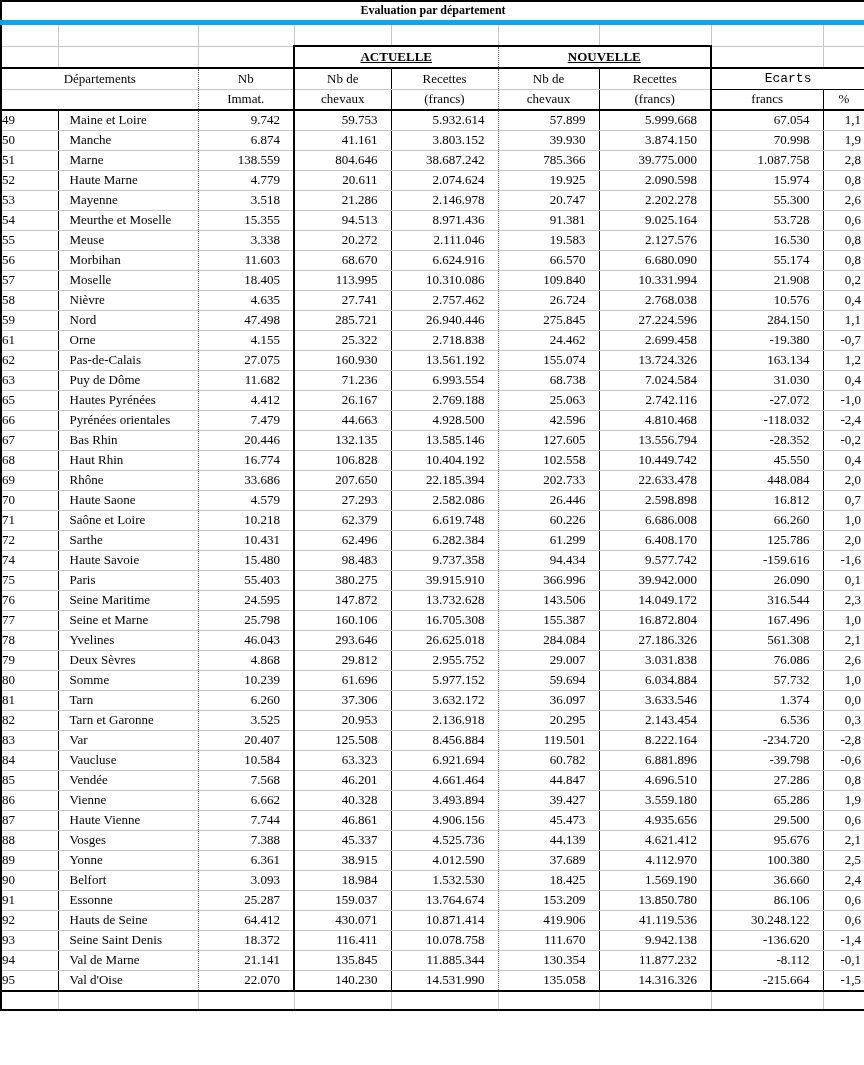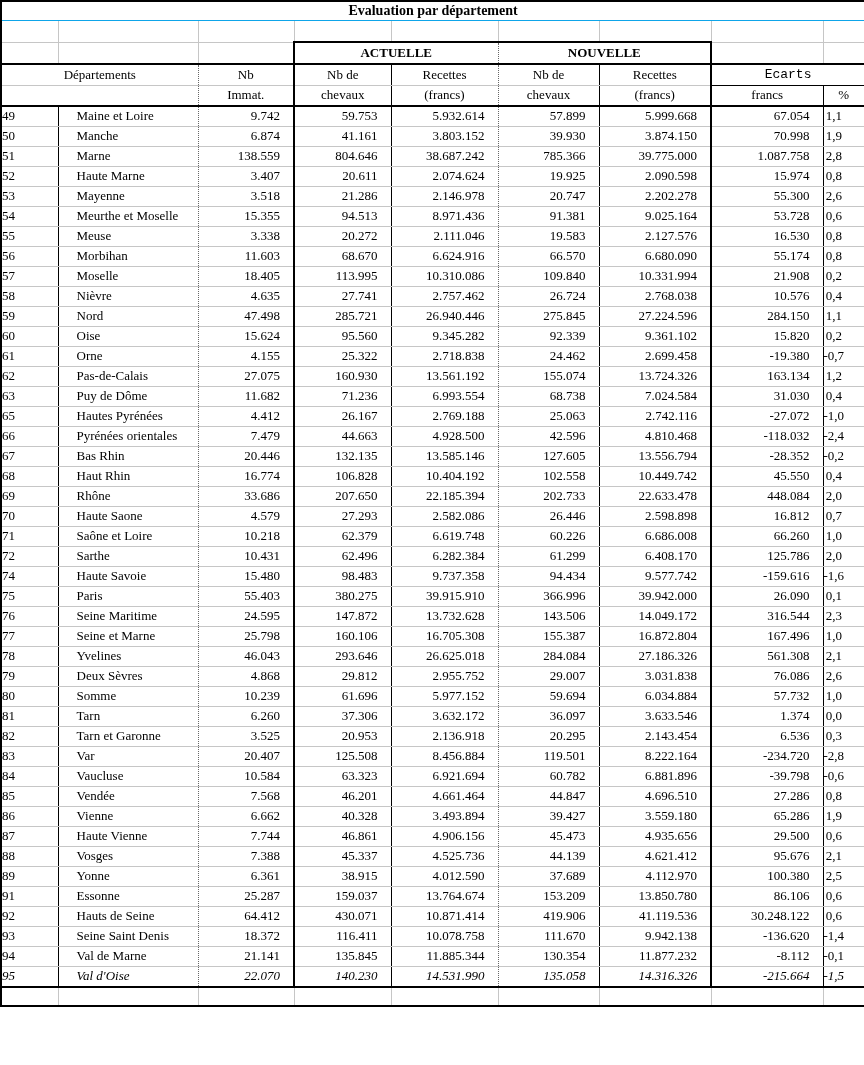--- a/index.html
+++ b/index.html
@@ -7,42 +7,42 @@
   table.eval {
     border-collapse:collapse; table-layout:fixed; width:864px;
     font-family:"Liberation Serif","DejaVu Serif",serif;
     font-size:13px; color:#000;
     border:2px solid #000;
   }
   td { padding:0; margin:0; overflow:hidden; white-space:nowrap; line-height:1.1; }
 
   
   .c { text-align:left; }
-  .name { text-align:left; padding-left:18px; }
+  .name { text-align:left; padding-left:11px; }
   .val { text-align:right; padding-right:13px; }
-  .pct { text-align:right; padding-right:22px; }
+  .pct { text-align:right; padding-right:3px; }
   .hdr { text-align:center; }
 
   
   .br-k  { border-right:1px solid #000; }
   .br-k2 { border-right:2px solid #000; }
   .br-dot{ border-right:1px dotted #666; }
   .br-g  { border-right:1px solid #c6c6c6; }
   .bb-g  { border-bottom:1px solid #c6c6c6; }
   .bb-k  { border-bottom:1px solid #000;font-family:Liberation Mono, monospace; }
   .bb-k2 { border-bottom:2px solid #000; }
 
   
-  tr.title-row td { height:18px; font-weight:bold; font-size:14px; text-align:center; border-bottom:1px solid #0ea5e9; }
+  tr.title-row td { height:18px; font-weight:bold; font-size:12px; text-align:center; border-bottom:5px solid #0ea5e9; }
   tr.spacer1 td { height:20px; }
-  tr.group-row td { height:20px; }
+  tr.group-row td { height:20px;text-decoration:underline; }
   tr.head1 td { height:20px; }
   tr.head2 td { height:19px; }
   tr.data-row td { height:19px; border-bottom:1px solid #c6c6c6; }
-  tr.data-row.last td { border-bottom:2px solid #000;font-style:italic; }
+  tr.data-row.last td { border-bottom:2px solid #000; }
   tr.spacer2 td { height:17px; }
 
   .group-label { font-weight:bold; text-align:center; }
   .box-act { border-top:2px solid #000; border-left:2px solid #000; border-right:1px dotted #666; }
   .box-nouv{ border-top:2px solid #000; border-right:2px solid #000; }
 </style>
 </head>
 <body>
 
 <div class="page">
@@ -141,21 +141,21 @@
     <td class="val br-k">804.646</td>
     <td class="val br-dot">38.687.242</td>
     <td class="val br-k">785.366</td>
     <td class="val br-k2">39.775.000</td>
     <td class="val br-k">1.087.758</td>
     <td class="pct">2,8</td>
   </tr>
         <tr class="data-row">
     <td class="c br-k">52</td>
     <td class="name br-dot" colspan="2">Haute Marne</td>
-    <td class="val br-k2">3.407</td>
+    <td class="val br-k2">4.779</td>
     <td class="val br-k">20.611</td>
     <td class="val br-dot">2.074.624</td>
     <td class="val br-k">19.925</td>
     <td class="val br-k2">2.090.598</td>
     <td class="val br-k">15.974</td>
     <td class="pct">0,8</td>
   </tr>
         <tr class="data-row">
     <td class="c br-k">53</td>
     <td class="name br-dot" colspan="2">Mayenne</td>
@@ -227,31 +227,20 @@
     <td class="name br-dot" colspan="2">Nord</td>
     <td class="val br-k2">47.498</td>
     <td class="val br-k">285.721</td>
     <td class="val br-dot">26.940.446</td>
     <td class="val br-k">275.845</td>
     <td class="val br-k2">27.224.596</td>
     <td class="val br-k">284.150</td>
     <td class="pct">1,1</td>
   </tr>
         <tr class="data-row">
-    <td class="c br-k">60</td>
-    <td class="name br-dot" colspan="2">Oise</td>
-    <td class="val br-k2">15.624</td>
-    <td class="val br-k">95.560</td>
-    <td class="val br-dot">9.345.282</td>
-    <td class="val br-k">92.339</td>
-    <td class="val br-k2">9.361.102</td>
-    <td class="val br-k">15.820</td>
-    <td class="pct">0,2</td>
-  </tr>
-        <tr class="data-row">
     <td class="c br-k">61</td>
     <td class="name br-dot" colspan="2">Orne</td>
     <td class="val br-k2">4.155</td>
     <td class="val br-k">25.322</td>
     <td class="val br-dot">2.718.838</td>
     <td class="val br-k">24.462</td>
     <td class="val br-k2">2.699.458</td>
     <td class="val br-k">-19.380</td>
     <td class="pct">-0,7</td>
   </tr>
@@ -533,20 +522,31 @@
         <tr class="data-row">
     <td class="c br-k">89</td>
     <td class="name br-dot" colspan="2">Yonne</td>
     <td class="val br-k2">6.361</td>
     <td class="val br-k">38.915</td>
     <td class="val br-dot">4.012.590</td>
     <td class="val br-k">37.689</td>
     <td class="val br-k2">4.112.970</td>
     <td class="val br-k">100.380</td>
     <td class="pct">2,5</td>
+  </tr>
+        <tr class="data-row">
+    <td class="c br-k">90</td>
+    <td class="name br-dot" colspan="2">Belfort</td>
+    <td class="val br-k2">3.093</td>
+    <td class="val br-k">18.984</td>
+    <td class="val br-dot">1.532.530</td>
+    <td class="val br-k">18.425</td>
+    <td class="val br-k2">1.569.190</td>
+    <td class="val br-k">36.660</td>
+    <td class="pct">2,4</td>
   </tr>
         <tr class="data-row">
     <td class="c br-k">91</td>
     <td class="name br-dot" colspan="2">Essonne</td>
     <td class="val br-k2">25.287</td>
     <td class="val br-k">159.037</td>
     <td class="val br-dot">13.764.674</td>
     <td class="val br-k">153.209</td>
     <td class="val br-k2">13.850.780</td>
     <td class="val br-k">86.106</td>

